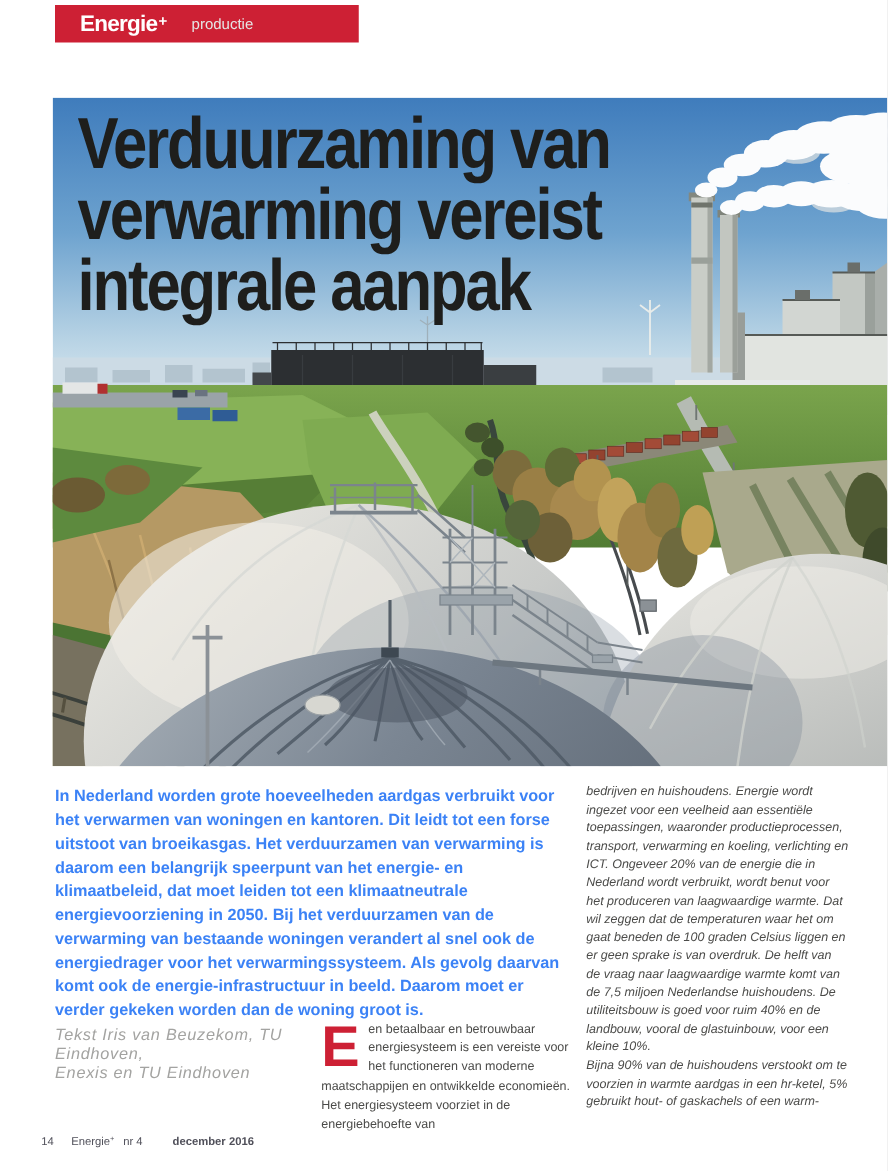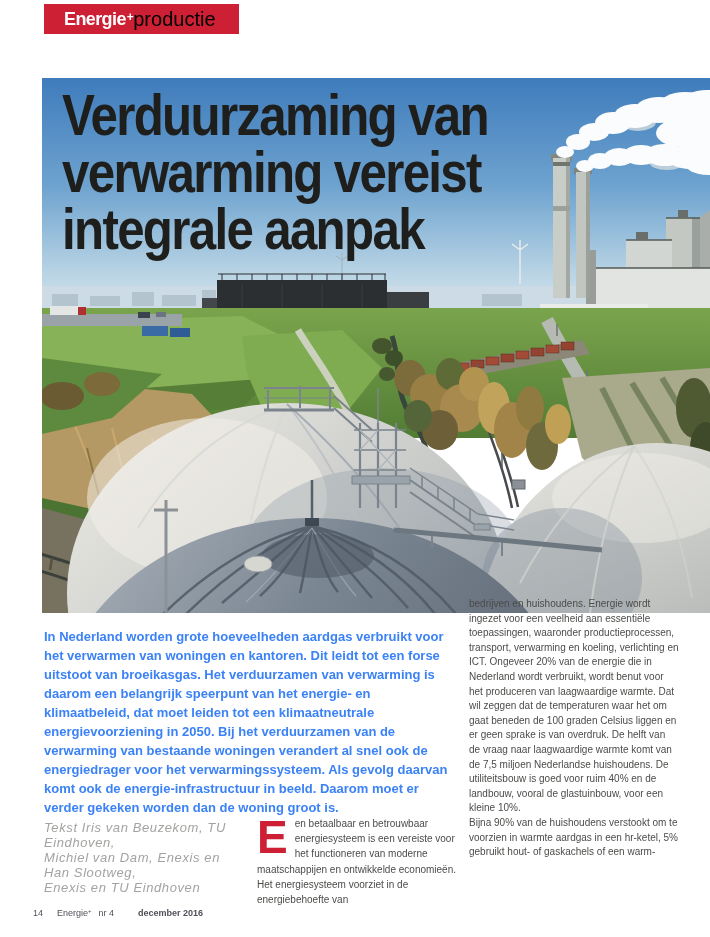--- a/index.html
+++ b/index.html
@@ -5,26 +5,26 @@
   :root { --accent: #cd2034; }
   * { margin:0; padding:0; box-sizing:border-box; }
   html,body { background:#e8e8e8; }
   .page {
     position:relative; width:710px; height:937px; background:#ffffff;
     margin:0 auto; overflow:hidden;
     font-family:"Liberation Sans", sans-serif;
   }
   
   .brandbar {
-    position:absolute; left:44px; top:4px; width:195px; height:30px;
+    position:absolute; left:44px; top:4px; width:243px; height:30px;
     background:var(--accent); display:flex; align-items:center; padding-left:20px;
   }
   .brand { color:#fff; font-weight:700; font-size:18px; letter-spacing:-0.6px; line-height:1; }
   .brand sup { font-size:12px; vertical-align:4px; margin-left:1px; }
-  .section-label { color:#000000; font-size:20px; margin-left:0; line-height:1; }
+  .section-label { color:#e5e5e5; font-size:12px; margin-left:20px; line-height:1; }
   
   .hero { position:absolute; left:42px; top:78px; width:682px; height:535px; overflow:hidden; }
   .hero svg { position:absolute; left:0; top:0; width:668px; height:535px; display:block; }
   .hero-title {
     position:absolute; left:20px; top:8px;
     font-size:58px; font-weight:700; line-height:57px; letter-spacing:-2px;
     color:#1e1e1c; transform:scaleX(.85); transform-origin:left top; white-space:nowrap;
   }
   
   .intro {
@@ -38,22 +38,22 @@
   }
   .col2 {
     position:absolute; left:257px; top:816px; width:200px;
     font-size:10px; line-height:15.2px; color:#4b4b49;
   }
   .dropcap {
     float:left; font-size:46px; line-height:37px; font-weight:700;
     color:var(--accent); margin:3px 7px 0 0;
   }
   .col3 {
-    position:absolute; left:469px; top:597px; width:210px;
-    font-size:10px; line-height:14.6px; color:#4b4b49;
+    position:absolute; left:469px; top:627px; width:210px;
+    font-size:10px; line-height:14.6px; color:#4b4b49;font-style:italic;
   }
   .col3 p { margin:0; }
   
   .pagefooter {
     position:absolute; left:33px; top:908px;
     font-size:9px; color:#50505a; display:flex; align-items:flex-start;
   }
   .pagefooter .f-num { margin-right:14px; }
   .pagefooter .f-brand sup { font-size:6px; vertical-align:3px; }
   .pagefooter .f-issue { margin-left:7px; }
@@ -334,21 +334,20 @@
       <span>Verduurzaming van</span><br>
       <span>verwarming vereist</span><br>
       <span>integrale aanpak</span>
     </h1>
   </figure>
 
   <p class="intro">In Nederland worden grote hoeveelheden aardgas verbruikt voor het verwarmen van woningen en kantoren. Dit leidt tot een forse uitstoot van broeikasgas. Het verduurzamen van verwarming is daarom een belangrijk speerpunt van het energie- en klimaatbeleid, dat moet leiden tot een klimaatneutrale energievoorziening in 2050. Bij het verduurzamen van de verwarming van bestaande woningen verandert al snel ook de energiedrager voor het verwarmingssysteem. Als gevolg daarvan komt ook de energie-infrastructuur in beeld. Daarom moet er verder gekeken worden dan de woning groot is.</p>
 
   <div class="credits">
     <div>Tekst Iris van Beuzekom, TU Eindhoven,</div>
-    <div>Michiel van Dam, Enexis en Han Slootweg,</div>
     <div>Enexis en TU Eindhoven</div>
   </div>
 
   <div class="col2">
     <span class="dropcap">E</span><span>en betaalbaar en betrouwbaar energiesysteem is een vereiste voor het functioneren van moderne maatschappijen en ontwikkelde economieën. Het energiesysteem voorziet in de energiebehoefte van</span>
   </div>
 
   <div class="col3">
     <p>bedrijven en huishoudens. Energie wordt ingezet voor een veelheid aan essentiële toepassingen, waaronder productieprocessen, transport, verwarming en koeling, verlichting en ICT. Ongeveer 20% van de energie die in Nederland wordt verbruikt, wordt benut voor het produceren van laagwaardige warmte. Dat wil zeggen dat de temperaturen waar het om gaat beneden de 100 graden Celsius liggen en er geen sprake is van overdruk. De helft van de vraag naar laagwaardige warmte komt van de 7,5 miljoen Nederlandse huishoudens. De utiliteitsbouw is goed voor ruim 40% en de landbouw, vooral de glastuinbouw, voor een kleine 10%.</p>
     <p>Bijna 90% van de huishoudens verstookt om te voorzien in warmte aardgas in een hr-ketel, 5% gebruikt hout- of gaskachels of een warm-</p>

